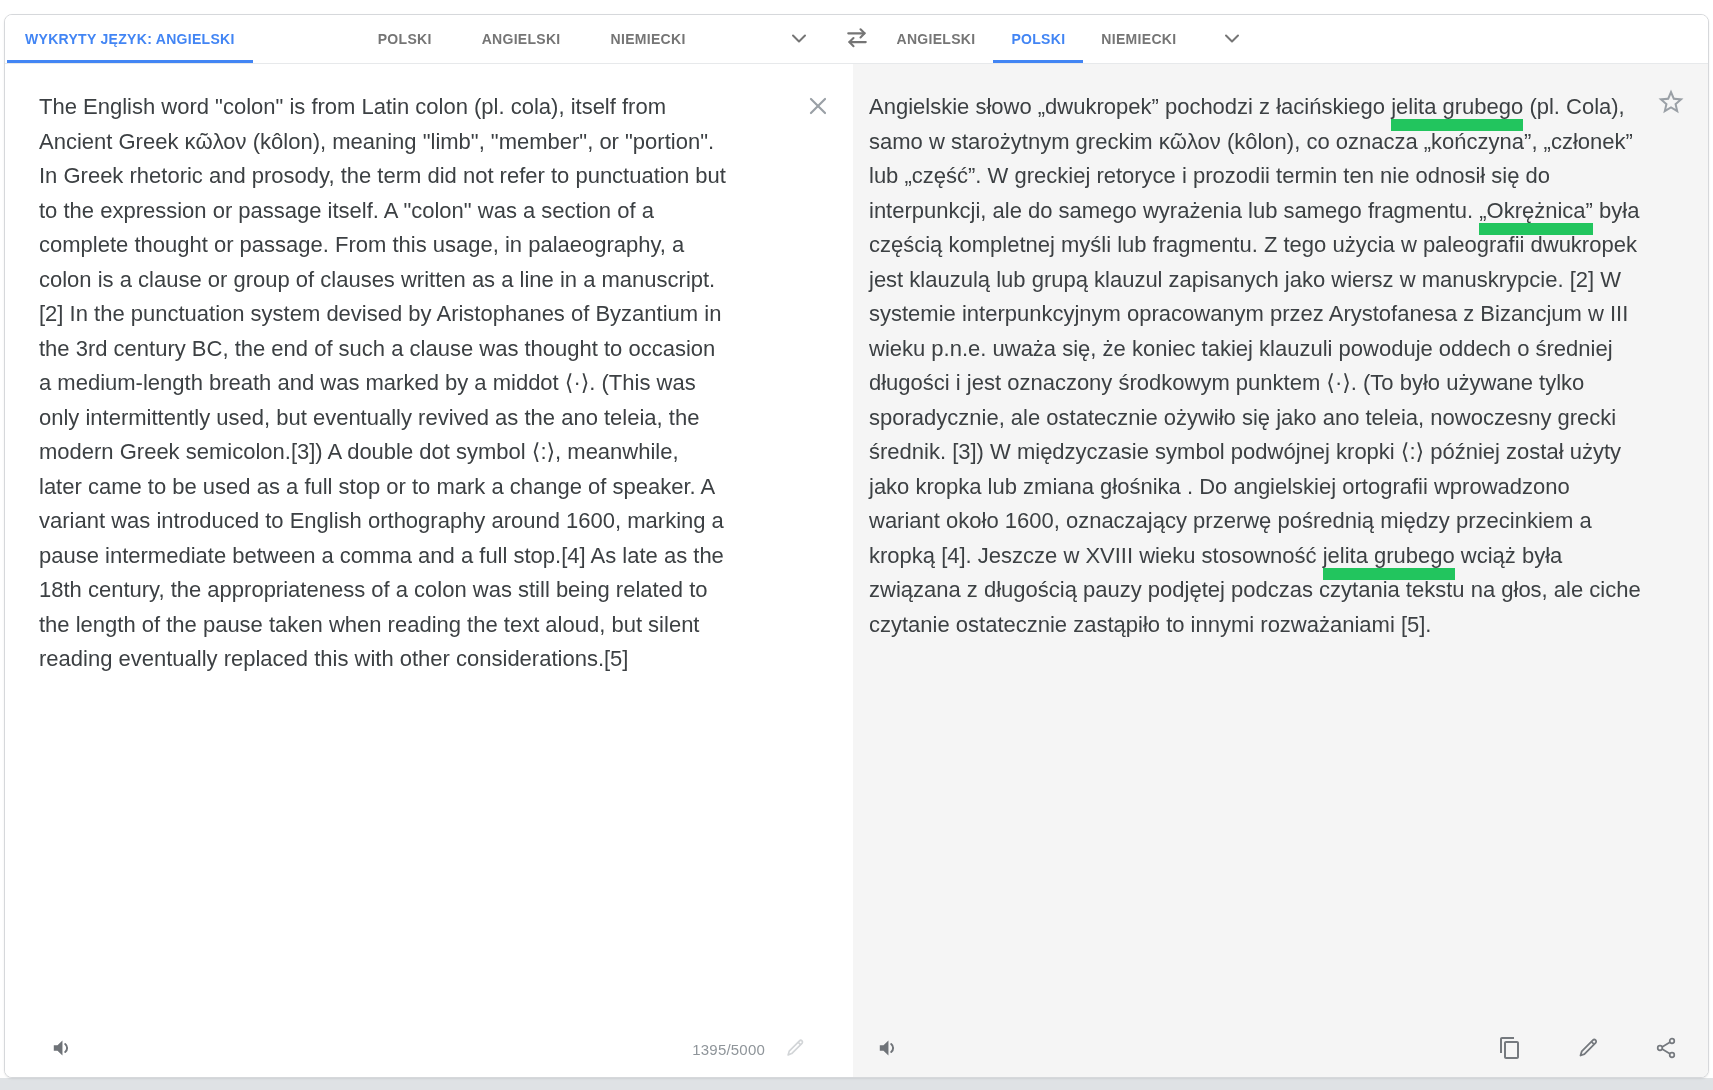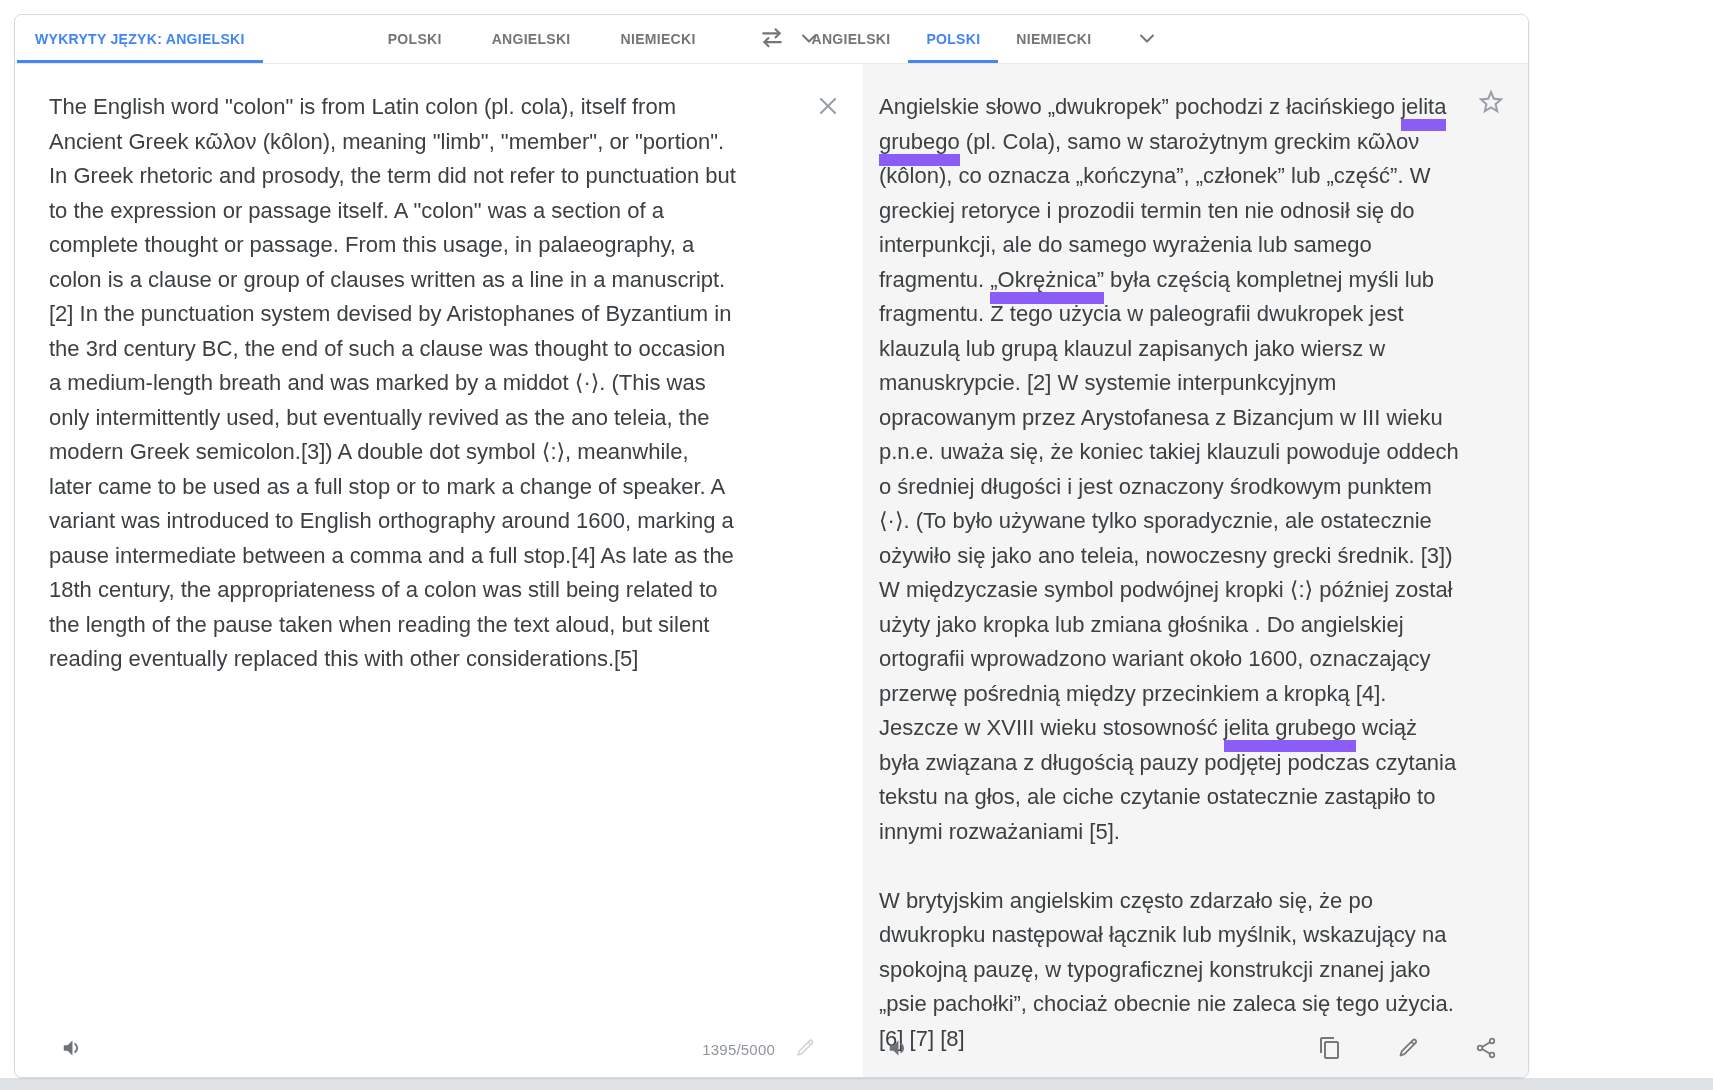--- a/index.html
+++ b/index.html
@@ -3,22 +3,22 @@
 <meta charset="utf-8">
 <style>
   html,body{margin:0;padding:0;}
   body{
     width:1713px;height:1090px;
     background:linear-gradient(#ffffff 0,#ffffff 1078px,#dfe2e5 1078px,#dfe2e5 100%);
     font-family:"Liberation Sans",sans-serif;
     -webkit-font-smoothing:antialiased;
   }
   .card{
-    position:absolute;left:14px;top:14px;
-    width:1515px;height:1064px;
+    position:absolute;left:4px;top:14px;
+    width:1705px;height:1064px;
     background:#fff;
     border:1px solid #d6d8db;
     border-radius:8px;
     box-sizing:border-box;
     overflow:hidden;
     box-shadow:0 1px 2px rgba(0,0,0,.08);
   }
   
   .tabbar{
     position:relative;
@@ -58,21 +58,21 @@
   .target-panel{
     position:relative;flex:1;box-sizing:border-box;
     background:#f5f5f5;padding:26px 66px 0 16px;
   }
   .text-block{font-size:22px;line-height:34.5px;color:#3c4043;}
   .source-text{width:688px;}
   .text-block p{margin:0 0 34.5px 0;}
   .close-btn{position:absolute;top:30px;right:22px;width:26px;height:26px;}
   .star-btn{position:absolute;top:24px;right:22px;width:30px;height:30px;}
   .red-mark{
-    border-bottom:12px solid #8b5cf6;
+    border-bottom:12px solid #22c55e;
     -webkit-box-decoration-break:clone;box-decoration-break:clone;
   }
   
   .panel-footer{
     position:absolute;left:0;right:0;bottom:0;height:60px;
     display:flex;align-items:center;
   }
   .source-panel .panel-footer{padding:0 14px 0 38px;}
   .target-panel .panel-footer{padding:0 22px 0 16px;}
   .spacer{flex:1;}
@@ -159,21 +159,20 @@
                 <path d="M15.4 5.7l2.7 2.7"></path>
               </svg>
           </span>
         </button>
       </div>
     </div>
 
     <div class="target-panel">
       <div class="text-block">
           <p><span>Angielskie słowo „dwukropek” pochodzi z łacińskiego </span><span class="red-mark">jelita grubego</span><span> (pl. Cola), samo w starożytnym greckim κῶλον (kôlon), co oznacza „kończyna”, „członek” lub „część”. W greckiej retoryce i prozodii termin ten nie odnosił się do interpunkcji, ale do samego wyrażenia lub samego fragmentu. </span><span class="red-mark">„Okrężnica”</span><span> była częścią kompletnej myśli lub fragmentu. Z tego użycia w paleografii dwukropek jest klauzulą lub grupą klauzul zapisanych jako wiersz w manuskrypcie. [2] W systemie interpunkcyjnym opracowanym przez Arystofanesa z Bizancjum w III wieku p.n.e. uważa się, że koniec takiej klauzuli powoduje oddech o średniej długości i jest oznaczony środkowym punktem ⟨·⟩. (To było używane tylko sporadycznie, ale ostatecznie ożywiło się jako ano teleia, nowoczesny grecki średnik. [3]) W międzyczasie symbol podwójnej kropki ⟨:⟩ później został użyty jako kropka lub zmiana głośnika . Do angielskiej ortografii wprowadzono wariant około 1600, oznaczający przerwę pośrednią między przecinkiem a kropką [4]. Jeszcze w XVIII wieku stosowność </span><span class="red-mark">jelita grubego</span><span> wciąż była związana z długością pauzy podjętej podczas czytania tekstu na głos, ale ciche czytanie ostatecznie zastąpiło to innymi rozważaniami [5].</span></p>
-          <p><span>W brytyjskim angielskim często zdarzało się, że po dwukropku następował łącznik lub myślnik, wskazujący na spokojną pauzę, w typograficznej konstrukcji znanej jako „psie pachołki”, chociaż obecnie nie zaleca się tego użycia. [6] [7] [8]</span></p>
         </div>
 
       <button class="icon-btn star-btn" style="position:absolute;">
         <span>
           <svg width="30" height="30" viewBox="0 0 24 24" fill="#9aa0a6">
               <path d="M22 9.24l-7.19-.62L12 2 9.19 8.63 2 9.24l5.46 4.73L5.82 21 12 17.27 18.18 21l-1.63-7.03L22 9.24zM12 15.4l-3.76 2.27 1-4.28-3.32-2.88 4.38-.38L12 6.1l1.71 4.04 4.38.38-3.32 2.88 1 4.28L12 15.4z"></path>
             </svg>
         </span>
       </button>
 

